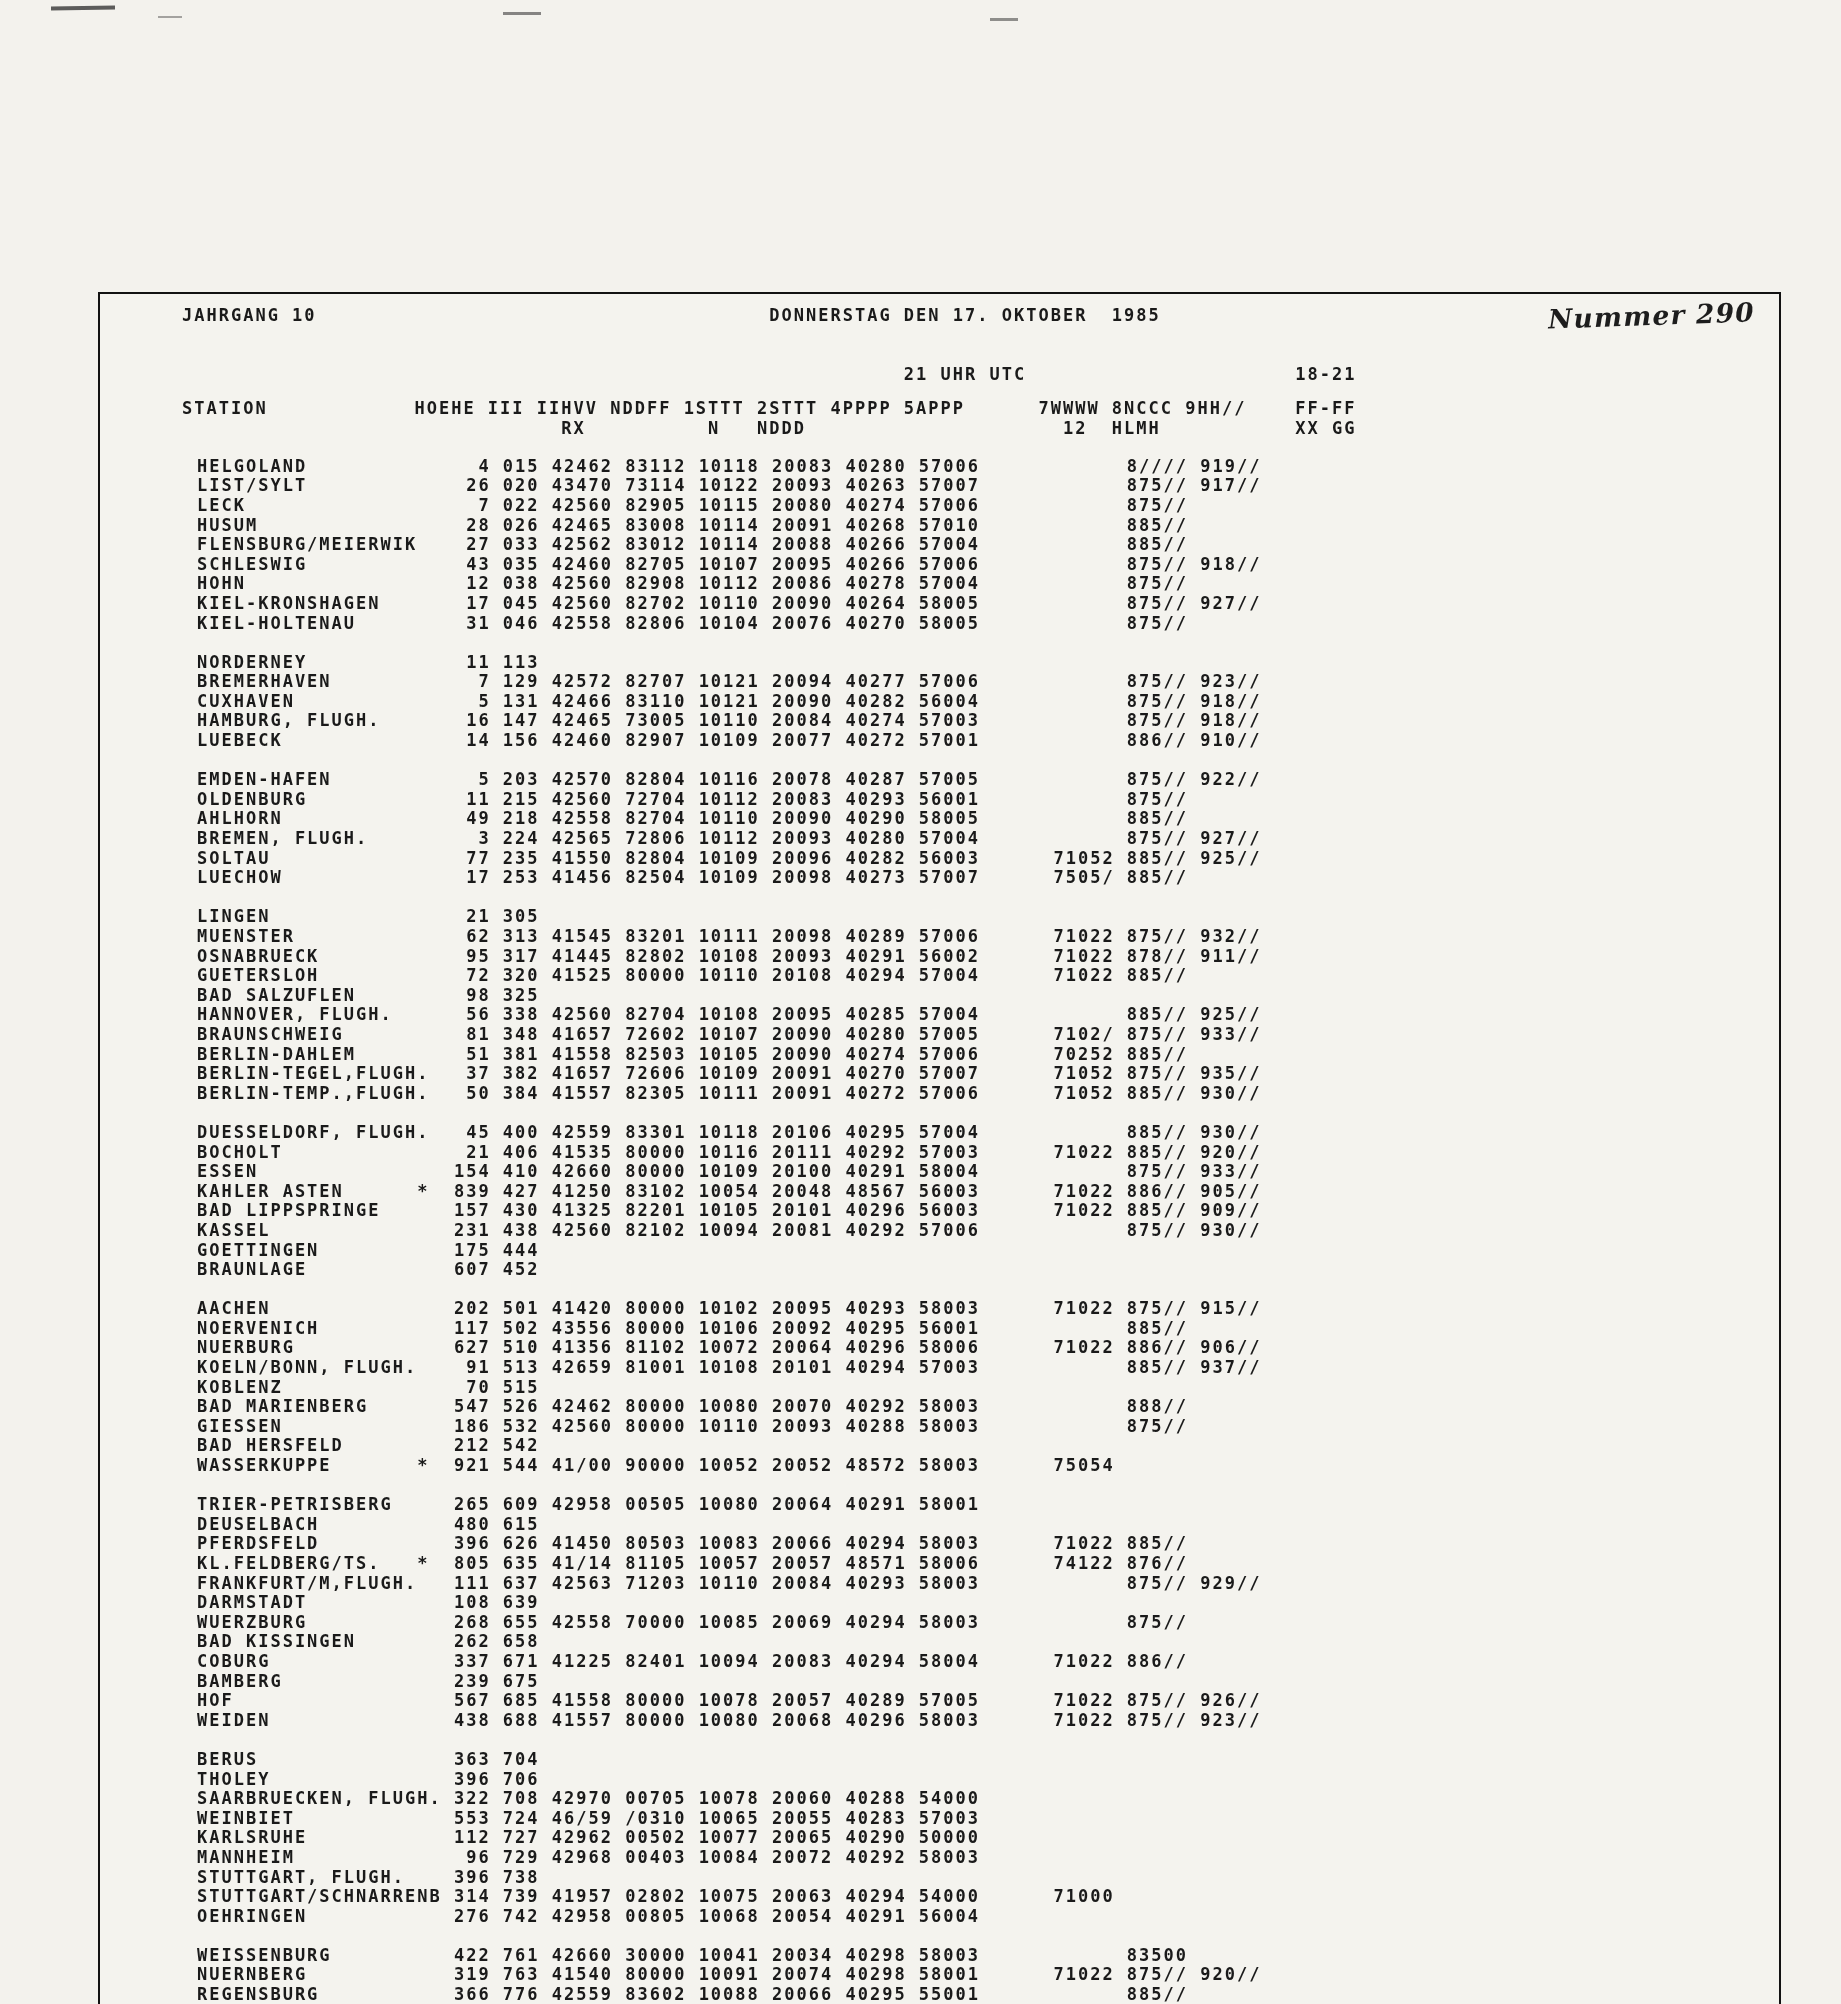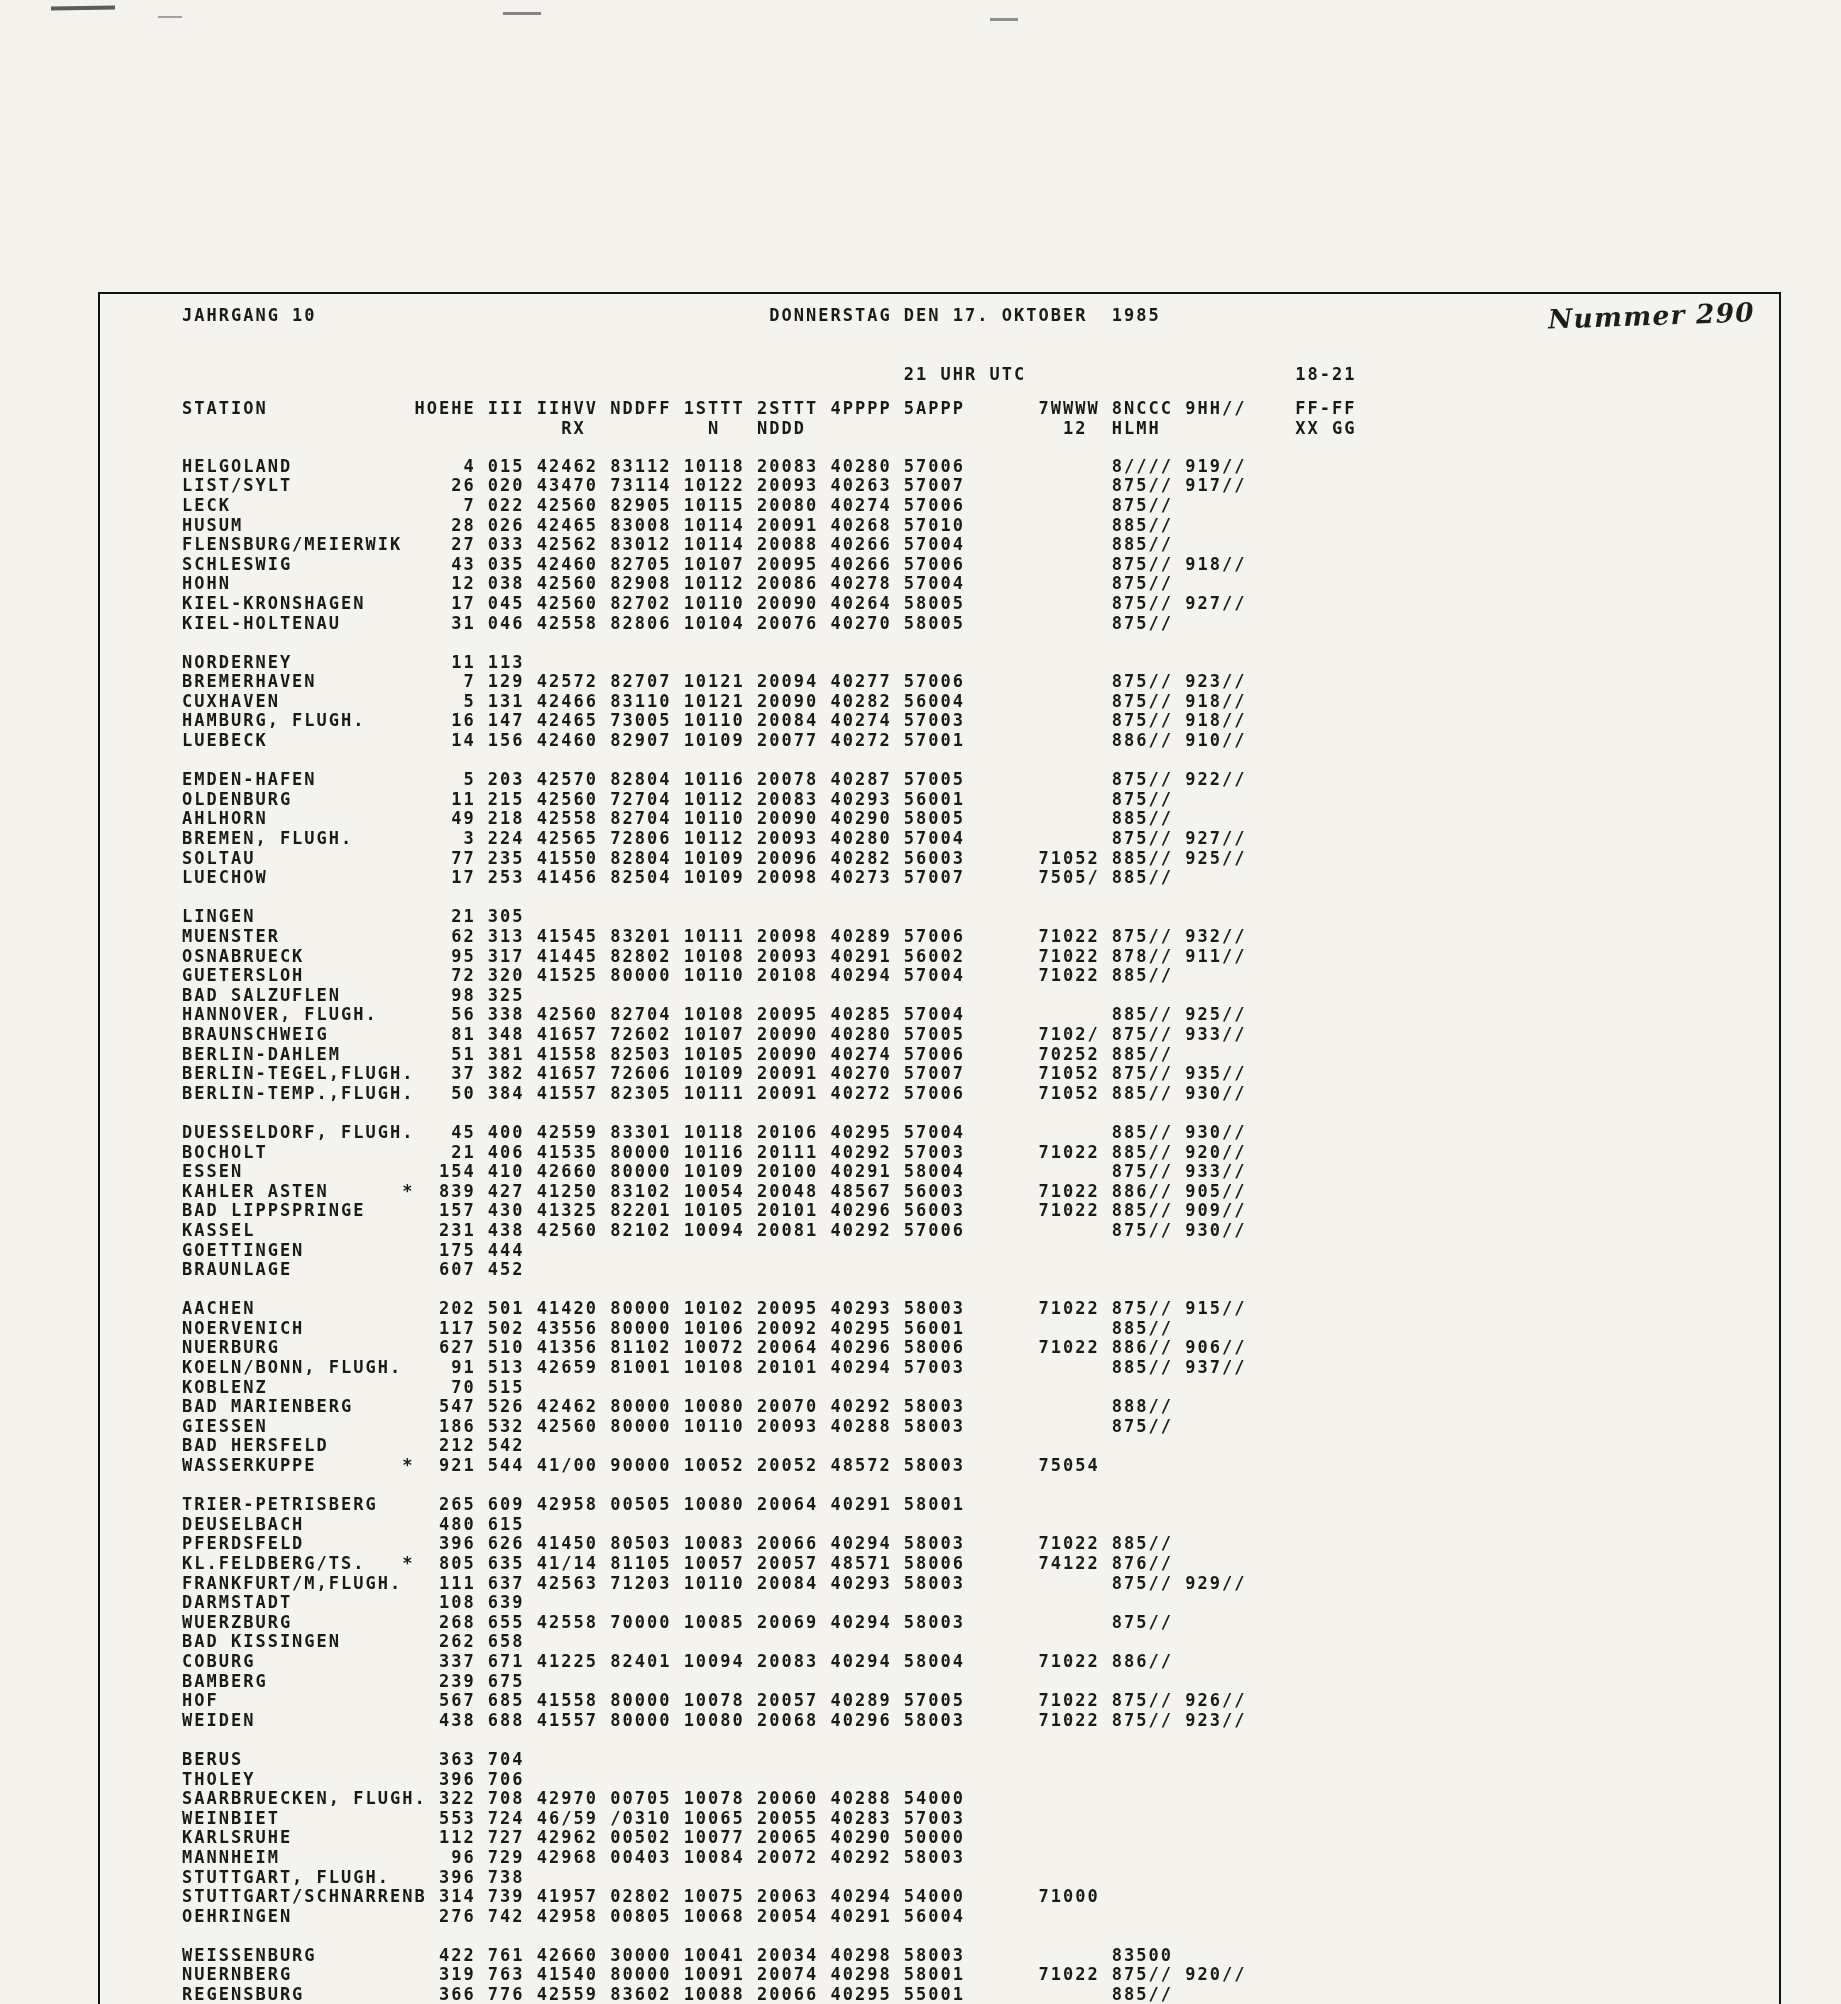--- a/index.html
+++ b/index.html
@@ -13,21 +13,21 @@
   .frame{
     position:absolute;left:98px;top:292px;width:1683px;height:2224px;
     border:2.8px solid #121212;box-sizing:border-box;background:#f4f3ee;
   }
   .doc{
     position:absolute;left:82px;top:12px;
     color:#1a1a1a;font-size:17px;line-height:19.6px;font-weight:700;
     letter-spacing:2px;white-space:pre;
   }
   .ln{white-space:pre;height:19.6px;}
-  .group{margin-bottom:19.6px;}
+  .group{margin-bottom:19.6px;margin-left:15px;}
   .handwritten{
     position:absolute;left:1548px;top:300px;
     font-family:"DejaVu Serif",serif;font-style:italic;font-weight:700;
     font-size:26.5px;color:#1d1d1d;transform:rotate(-2deg);letter-spacing:1.2px;
   }
   .dash{position:absolute;background:#2a2a2a;}
   .dash1{left:51px;top:6.4px;width:64px;height:3.6px;opacity:.75;transform:rotate(-1deg);}
   .dash2{left:503px;top:12px;width:38px;height:2.8px;opacity:.55;}
   .dash3{left:990px;top:18.4px;width:28px;height:2.8px;opacity:.5;}
   .dash4{left:158px;top:16px;width:24px;height:2.4px;opacity:.4;}

